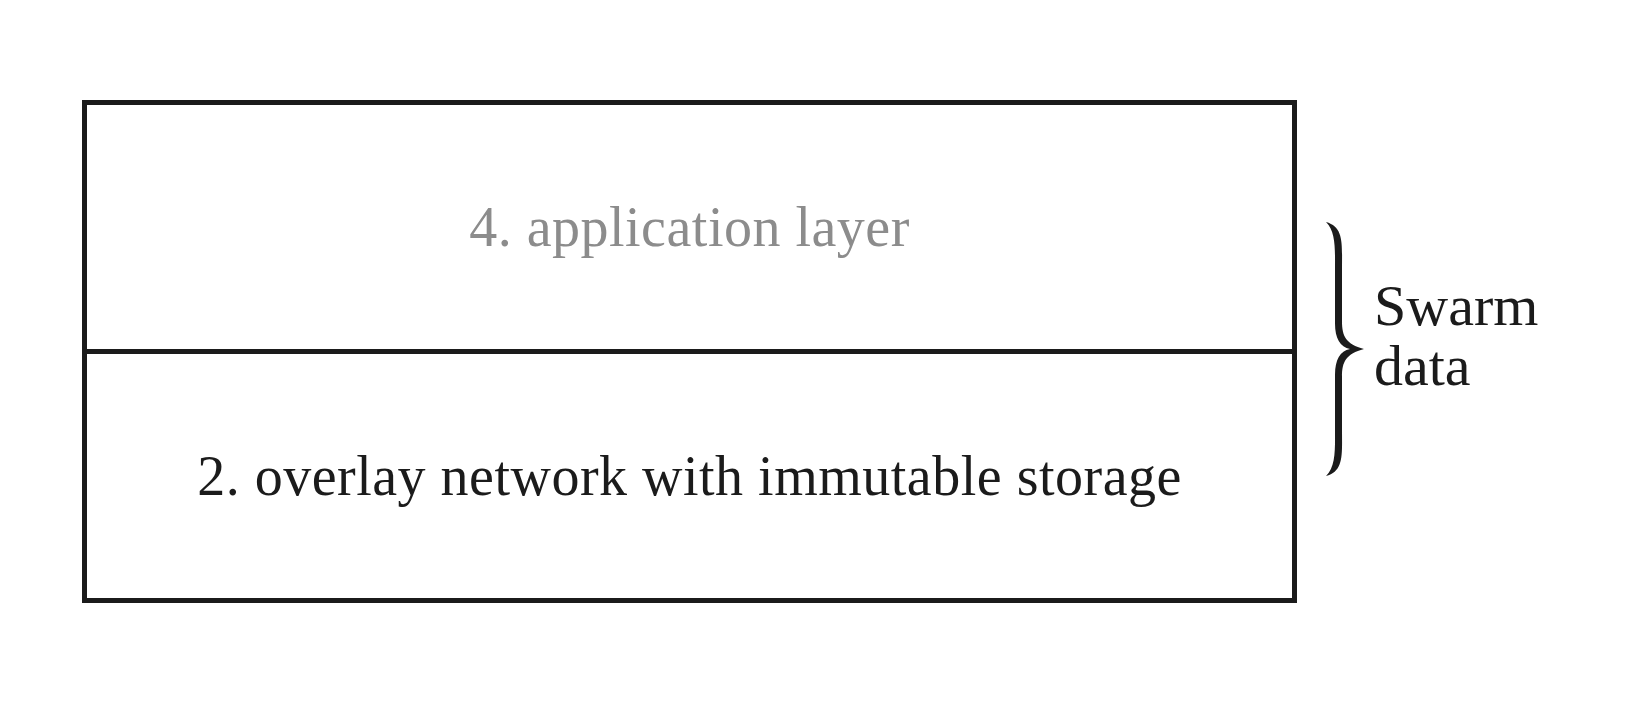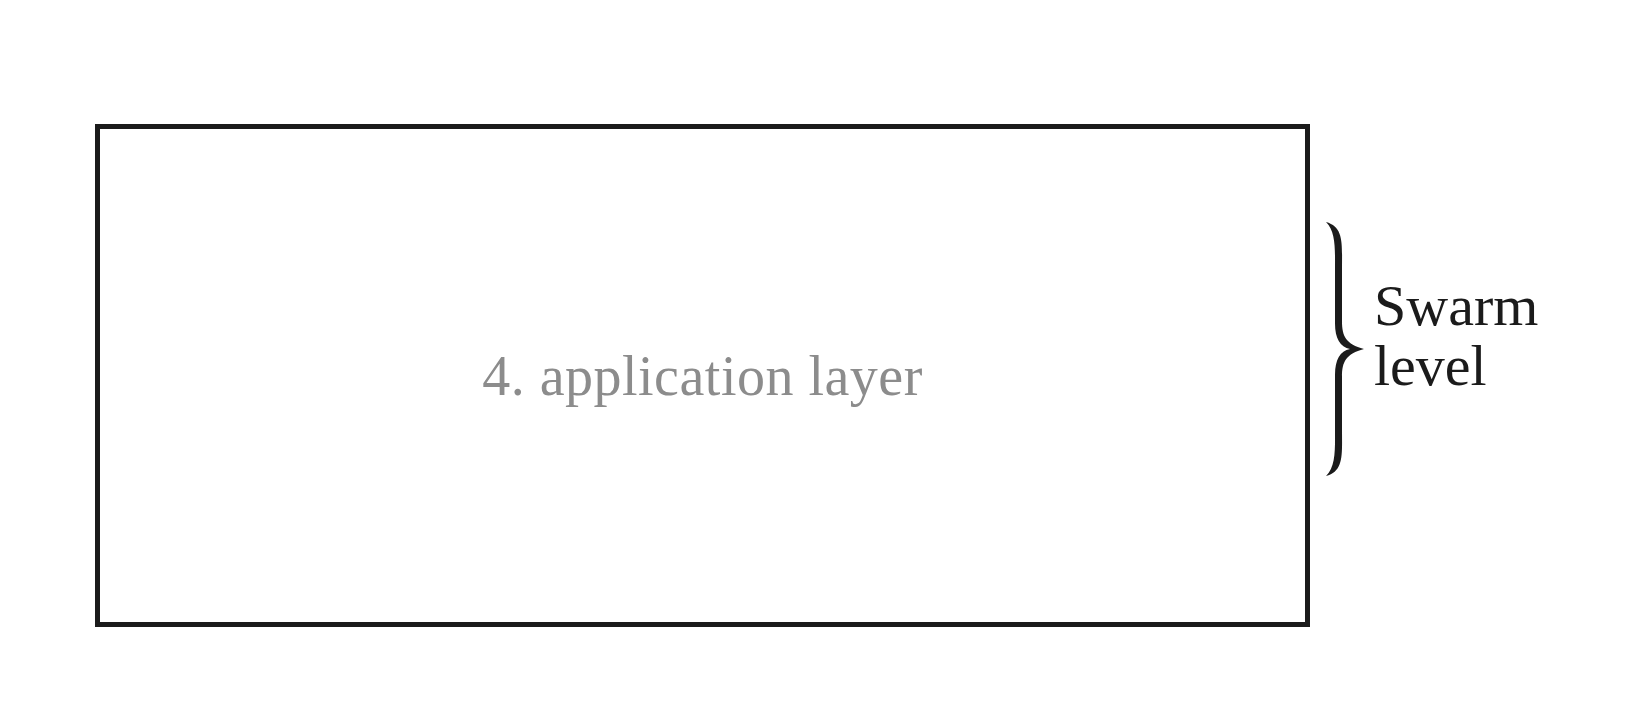--- a/index.html
+++ b/index.html
@@ -15,29 +15,28 @@
   }
   .canvas {
     position: relative;
     width: 1637px;
     height: 706px;
     background: var(--background);
     overflow: hidden;
   }
   .stack {
     position: absolute;
-    left: 95px;
+    left: 82px;
     top: 100px;
     width: 1215px;
     height: 503px;
     border: 5px solid var(--border);
     display: flex;
     flex-direction: column;
     background: var(--background);
-    margin-top: 24px;
   }
   .layer {
     flex: 1 1 0;
     display: flex;
     align-items: center;
     justify-content: center;
     font-size: 56px;
     letter-spacing: 0.5px;
     color: var(--text);
     white-space: nowrap;
@@ -72,20 +71,21 @@
   }
   .brace-label span { display: block; }
 </style>
 </head>
 <body>
 
 <div class="canvas">
 
   <div class="stack">
     <div class="layer muted">4. application layer</div>
+    <div class="layer">2. overlay network with immutable storage</div>
   </div>
 
   <div class="brace">
     <svg viewBox="0 0 58 262" preserveAspectRatio="none" aria-hidden="true">
       <path fill="#1b1b1b" d="
         M6 2
         C24 7 22 24 22 48
         L22 103
         C22 118 26 126 44 131
         C26 136 22 144 22 159
@@ -96,16 +96,16 @@
         C15 142 20 133 30 131
         C20 129 15 120 15 105
         L15 50
         C15 30 16 12 6 2
         Z"></path>
     </svg>
   </div>
 
   <div class="brace-label">
     <span>Swarm</span>
-    <span>level</span>
+    <span>data</span>
   </div>
 
 </div>
 
 </body></html>

